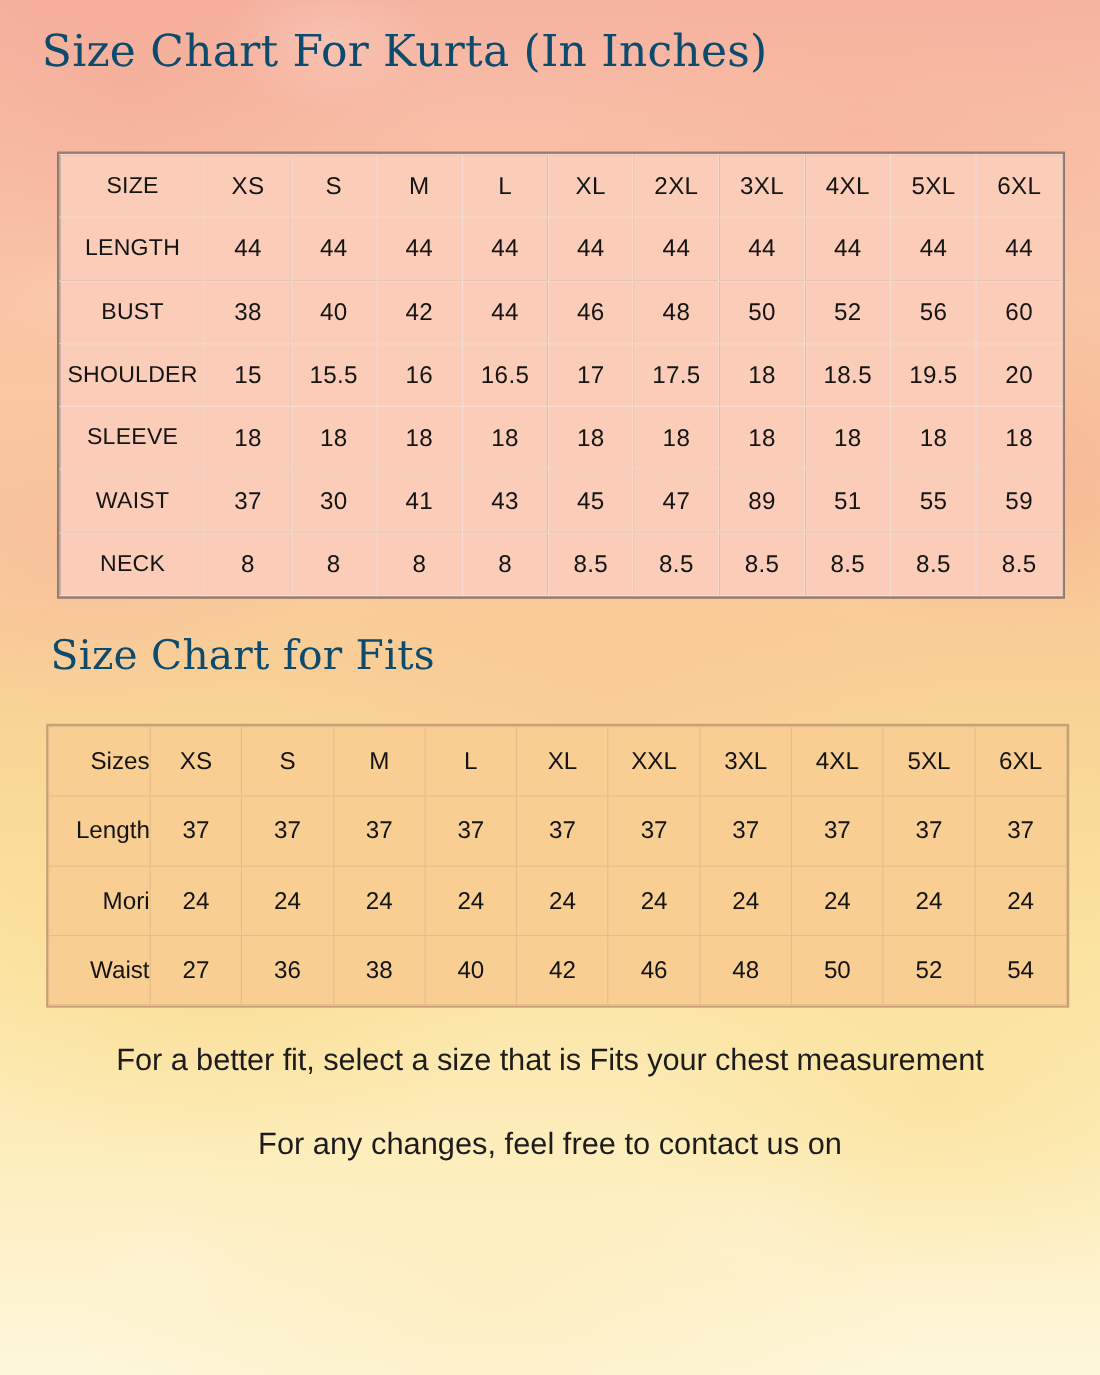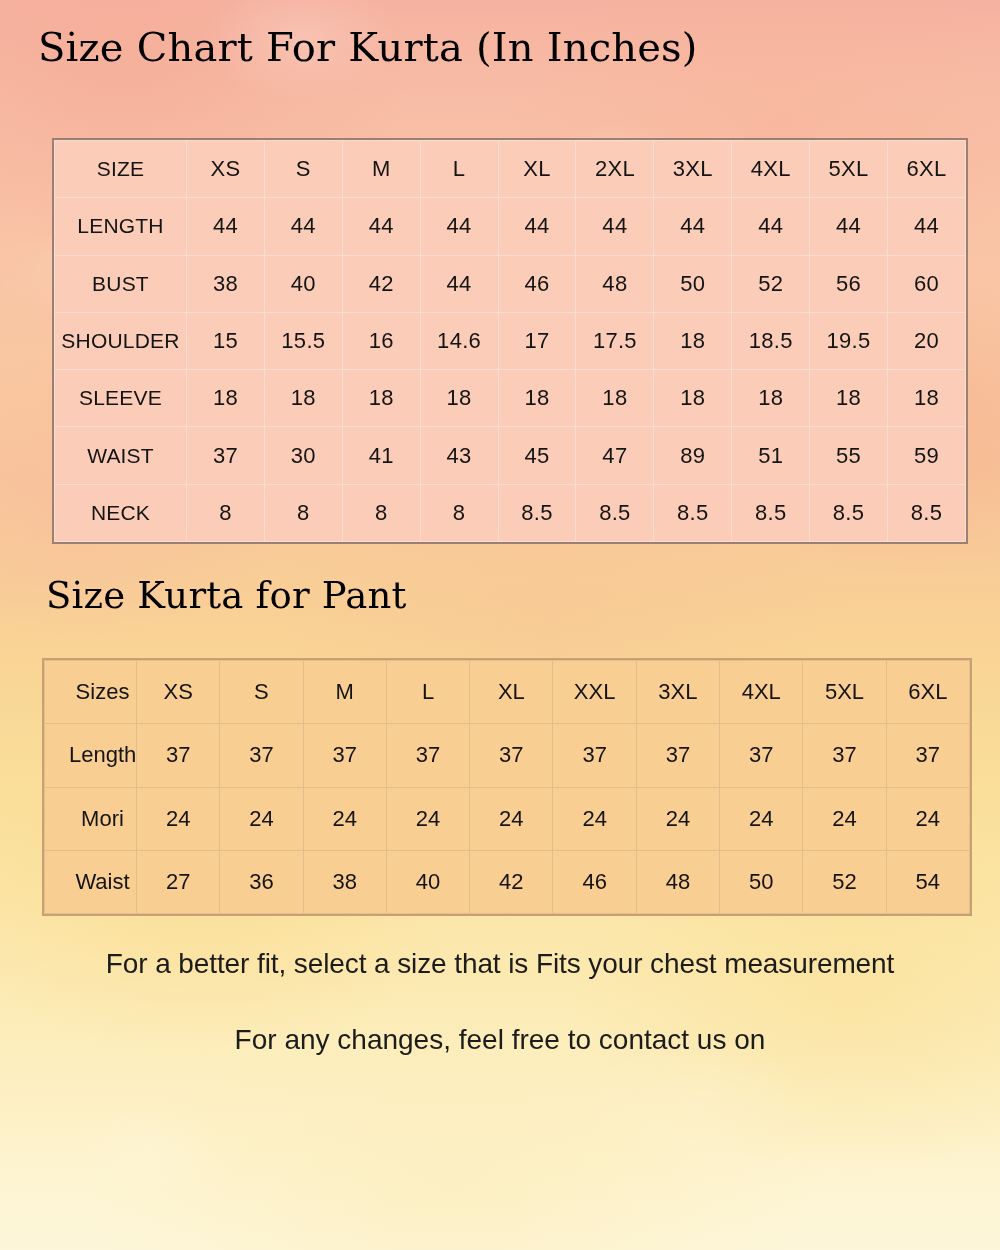--- a/index.html
+++ b/index.html
@@ -66,21 +66,21 @@
     position: relative;
     z-index: 2;
     width: 1000px;
     height: 1250px;
   }
 
   
   .section-title {
     font-family: "DejaVu Serif", "Liberation Serif", serif;
     font-weight: 400;
-    color: #000000;
+    color: #0c4a6e;
     letter-spacing: 0.2px;
   }
 
   #kurta-title {
     position: absolute;
     left: 38px;
     top: 22px;
     font-size: 40px;
     line-height: 50px;
   }
@@ -143,21 +143,21 @@
   #pant-table td {
     background: #f9ce93;
     border: 1px solid #e3bd8c;
     text-align: center;
     vertical-align: middle;
     font-size: 22px;
     color: #141414;
     font-family: "Liberation Sans", sans-serif;
   }
   #pant-table td.rowlabel {
-    text-align: center;
+    text-align: right;
     padding-left: 24px;
   }
   #pant-table .col-label { width: 92px; }
 
   
   .note {
     position: absolute;
     width: 1000px;
     text-align: center;
     color: #1c1c1c;
@@ -229,21 +229,21 @@
             <td>50</td>
             <td>52</td>
             <td>56</td>
             <td>60</td>
           </tr>
           <tr>
             <td class="col-label rowlabel">SHOULDER</td>
             <td>15</td>
             <td>15.5</td>
             <td>16</td>
-            <td>14.6</td>
+            <td>16.5</td>
             <td>17</td>
             <td>17.5</td>
             <td>18</td>
             <td>18.5</td>
             <td>19.5</td>
             <td>20</td>
           </tr>
           <tr>
             <td class="col-label rowlabel">SLEEVE</td>
             <td>18</td>
@@ -280,21 +280,21 @@
             <td>8.5</td>
             <td>8.5</td>
             <td>8.5</td>
             <td>8.5</td>
             <td>8.5</td>
           </tr>
         </tbody>
     </table>
   </div>
 
-  <h2 id="pant-title" class="section-title">Size Kurta for Pant</h2>
+  <h2 id="pant-title" class="section-title">Size Chart for Fits</h2>
 
   <div id="pant-table-wrap" class="chart-table-wrap">
     <table id="pant-table">
       <tbody>
           <tr>
             <td class="col-label rowlabel">Sizes</td>
             <td>XS</td>
             <td>S</td>
             <td>M</td>
             <td>L</td>

